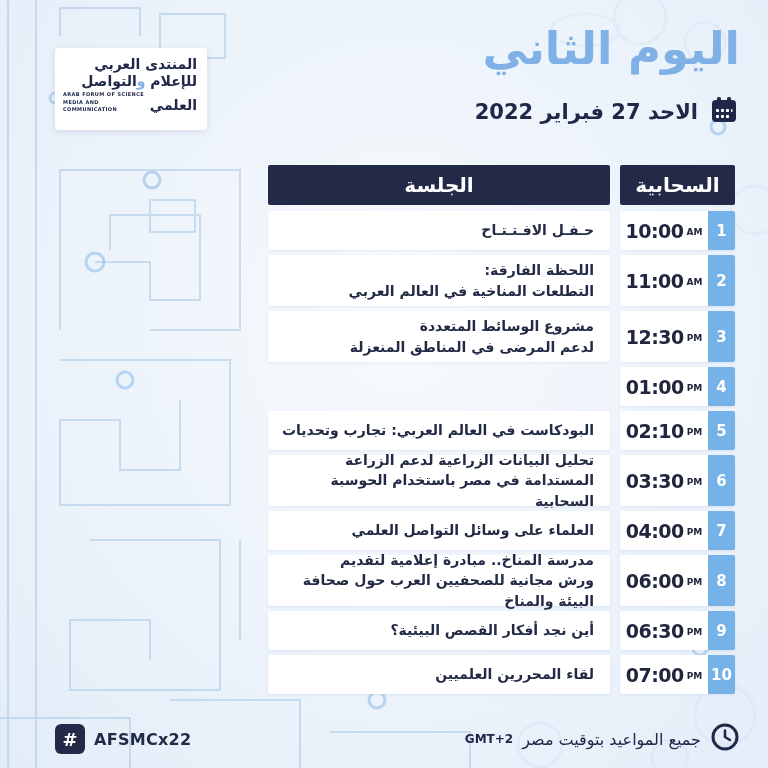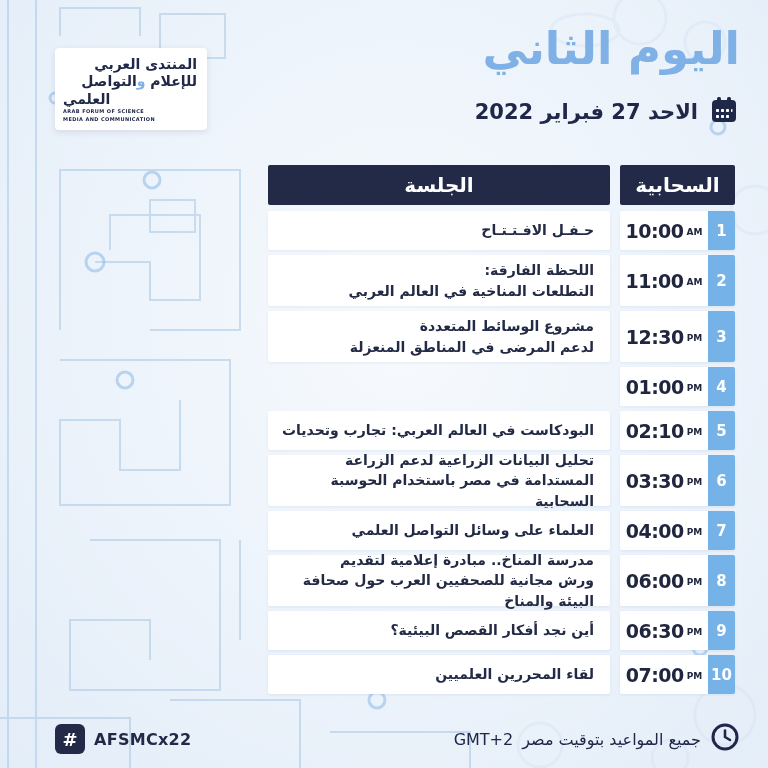--- a/index.html
+++ b/index.html
@@ -16,21 +16,21 @@
   svg.bg { position:absolute; inset:0; pointer-events:none; }
 
   
   .logo-box {
     position:absolute; left:55px; top:48px; width:152px; height:82px;
     background:#ffffff; border-radius:4px; box-shadow:0 2px 6px rgba(40,60,110,.12);
     padding:8px 10px 6px 8px; direction:rtl;
   }
   .logo-ar { color:#20284a; font-weight:bold; font-size:14px; line-height:1.22; text-align:right; letter-spacing:-0.5px; }
   .logo-ar .waw { color:#7fb0e6; }
-  .logo-bottom { display:flex; direction:rtl; align-items:flex-end; justify-content:space-between; margin-top:1px;flex-direction:column; }
+  .logo-bottom { display:flex; direction:rtl; align-items:flex-end; justify-content:space-between; margin-top:1px; }
   .logo-en { direction:ltr; text-align:left; color:#20284a; font-size:5px; font-weight:bold; letter-spacing:.4px; line-height:1.5; }
 
   
   .day-title {
     position:absolute; top:22px; right:28px; direction:rtl;
     color:#7fb0e6; font-size:45px; font-weight:bold; letter-spacing:-1px;
   }
   .date-row {
     position:absolute; top:94px; right:28px; direction:rtl;
     display:flex; align-items:center; gap:10px;
@@ -60,21 +60,21 @@
   .session-line { color:#222a45; font-size:14px; font-weight:bold; line-height:1.45; }
 
   
   .hashtag-row { position:absolute; left:55px; top:724px; display:flex; align-items:center; gap:9px; }
   .hash-badge { width:30px; height:30px; background:#222a47; border-radius:6px;
                 color:#ffffff; font-size:18px; font-weight:bold;
                 display:flex; align-items:center; justify-content:center; }
   .hash-label { color:#222a47; font-size:16px; font-weight:bold; letter-spacing:.3px; }
   .tz-row { position:absolute; right:28px; top:722px; direction:rtl; display:flex; align-items:center; gap:9px; }
   .tz-text { color:#20284a; font-size:16px; font-weight:normal; }
-  .tz-gmt { color:#20284a; font-size:16px; font-weight:normal; direction:ltr; }
+  .tz-gmt { color:#20284a; font-size:12px; font-weight:bold; direction:ltr; }
 </style>
 </head>
 <body>
 
 <div class="canvas">
 
   <svg class="bg" viewBox="0 0 768 768" width="768" height="768">
     <g fill="none" stroke="#a9c8e6" stroke-width="2" opacity="0.55">
       <path d="M8,0 V768"></path>
       <path d="M36,0 V768"></path>

